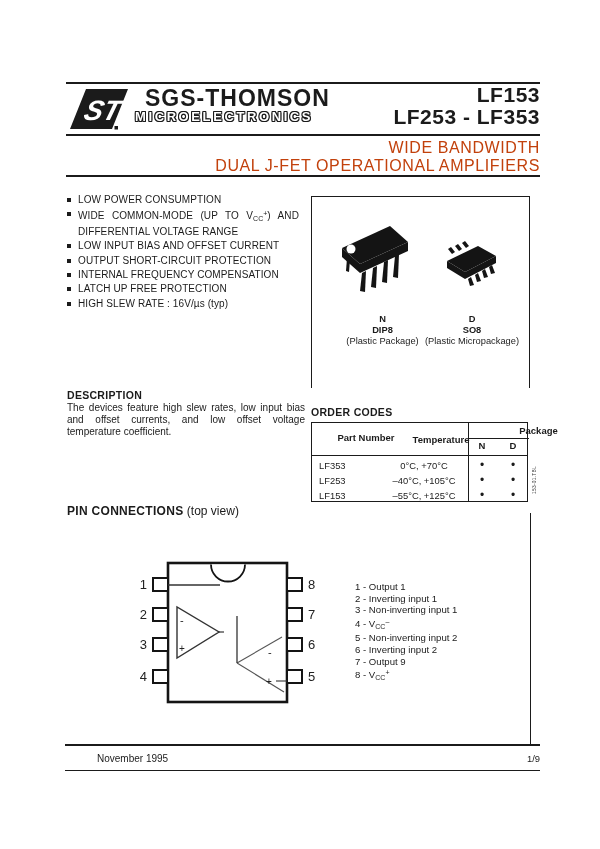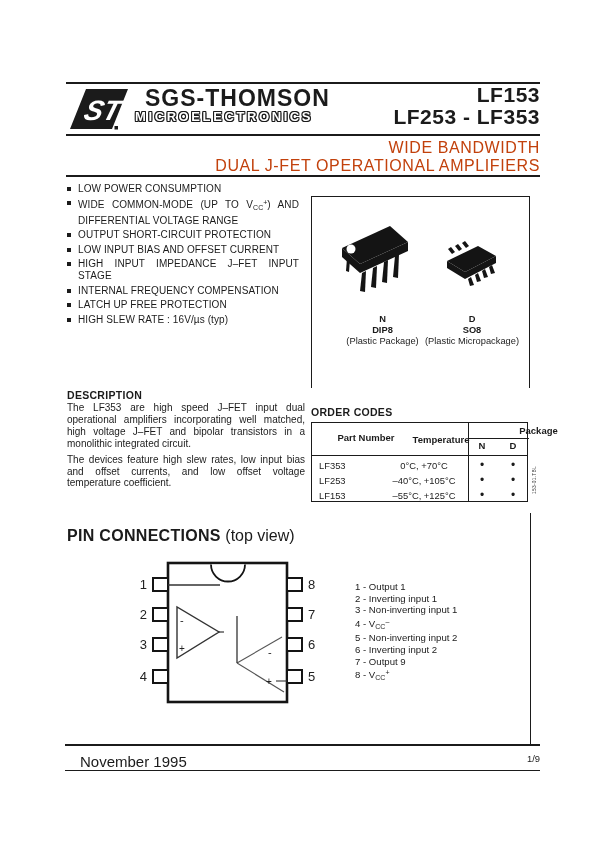--- a/index.html
+++ b/index.html
@@ -11,21 +11,21 @@
 
   
   .brand{left:133px;top:85px;font-size:23px;font-weight:bold;letter-spacing:1px;white-space:nowrap;margin-left:12px;}
   .brand-sub{left:135px;top:109px;font-size:13px;font-weight:bold;letter-spacing:2.6px;white-space:nowrap;
              color:#fff;text-shadow:-1px -1px 0 #1b1b1b,1px -1px 0 #1b1b1b,-1px 1px 0 #1b1b1b,1px 1px 0 #1b1b1b,
              0 -1px 0 #1b1b1b,0 1px 0 #1b1b1b,-1px 0 0 #1b1b1b,1px 0 0 #1b1b1b;}
   .partnums{left:300px;top:84px;width:240px;text-align:right;font-weight:bold;font-size:21px;line-height:22px;letter-spacing:.5px;}
   .subtitle{left:140px;top:139px;width:400px;text-align:right;font-size:16px;line-height:17.5px;letter-spacing:.6px;color:#c2410c;}
 
   
-  .features{left:67px;top:183px;width:232px;list-style:none;margin:0;padding:0;}
+  .features{left:67px;top:194px;width:232px;list-style:none;margin:0;padding:0;}
   .features li{display:flex;gap:7px;font-size:10px;line-height:12.4px;margin-bottom:2px;letter-spacing:.1px;}
   .features .sq{flex:none;width:4px;height:4px;background:#1b1b1b;margin-top:4px;}
   .features .ftext{flex:1;text-align:justify;}
 
   sub{font-size:7px;vertical-align:-2px;letter-spacing:0;}
   sup{font-size:7px;vertical-align:3px;letter-spacing:0;}
 
   
   .pkgbox{left:311px;top:196px;width:219px;height:192px;border:1.5px solid #1b1b1b;border-bottom:none;box-sizing:border-box;}
   .pkg-label{position:absolute;text-align:center;font-size:9.3px;line-height:11px;}
@@ -41,26 +41,26 @@
   .oc-h{position:absolute;font-weight:bold;text-align:center;}
   .oc-rows{position:absolute;left:0;top:36px;right:0;}
   .oc-row{position:relative;height:15.2px;font-size:9.4px;}
   .oc-part{position:absolute;left:7px;top:1px;}
   .oc-temp{position:absolute;left:68px;width:88px;text-align:center;top:1px;}
   .oc-n{position:absolute;left:162px;width:16px;text-align:center;top:-1px;font-size:12px;}
   .oc-d{position:absolute;left:193px;width:16px;text-align:center;top:-1px;font-size:12px;}
   .tbl-ref{left:532px;top:494px;transform:rotate(-90deg);transform-origin:0 0;font-size:4.8px;letter-spacing:.3px;color:#3a3a3a;white-space:nowrap;}
 
   
-  .pin-title{left:67px;top:527px;font-size:16px;}
+  .pin-title{left:67px;top:504px;font-size:12px;}
   .pin-title .b{font-weight:bold;letter-spacing:.3px;}
   .legend{left:355px;top:581px;width:175px;list-style:none;margin:0;padding:0;font-size:9.6px;line-height:11.6px;}
 
   
-  .foot-date{left:50px;top:753px;font-size:15px;padding-left:30px;}
+  .foot-date{left:67px;top:753px;font-size:10px;padding-left:30px;}
   .foot-page{left:460px;top:753px;width:80px;text-align:right;font-size:9.4px;}
 </style>
 </head>
 <body>
 
 <div class="page">
 
   <div class="hr" style="left:66px;top:82px;width:474px;height:2px;"></div>
 
   <svg class="abs" style="left:70px;top:86px;" width="58" height="46" viewBox="0 0 58 46">
@@ -93,32 +93,28 @@
         <span class="ftext">LOW POWER CONSUMPTION</span>
       </li>
 
       <li>
         <span class="sq"></span>
         <span class="ftext">WIDE COMMON-MODE (UP TO V<sub>CC</sub><sup>+</sup>) AND DIFFERENTIAL VOLTAGE RANGE</span>
       </li>
 
       <li>
         <span class="sq"></span>
+        <span class="ftext">LOW INPUT BIAS AND OFFSET CURRENT</span>
+      </li>
+
+      <li>
+        <span class="sq"></span>
         <span class="ftext">OUTPUT SHORT-CIRCUIT PROTECTION</span>
       </li>
 
-      <li>
-        <span class="sq"></span>
-        <span class="ftext">LOW INPUT BIAS AND OFFSET CURRENT</span>
-      </li>
-
-      <li>
-        <span class="sq"></span>
-        <span class="ftext">HIGH INPUT IMPEDANCE J–FET INPUT STAGE</span>
-      </li>
 
       <li>
         <span class="sq"></span>
         <span class="ftext">INTERNAL FREQUENCY COMPENSATION</span>
       </li>
 
       <li>
         <span class="sq"></span>
         <span class="ftext">LATCH UP FREE PROTECTION</span>
       </li>
@@ -162,21 +158,20 @@
     <div>(Plastic Package)</div>
   </div>
   <div class="pkg-label abs" style="left:416px;top:314px;width:112px;">
     <div class="b">D</div>
     <div class="b">SO8</div>
     <div>(Plastic Micropackage)</div>
   </div>
 
   <div class="abs sect-title" style="left:67px;top:389px;">DESCRIPTION</div>
   <div class="abs desc-text">
-    <p>The LF353 are high speed J–FET input dual operational amplifiers incorporating well matched, high voltage J–FET and bipolar transistors in a monolithic integrated circuit.</p>
     <p>The devices feature high slew rates, low input bias and offset currents, and low offset voltage temperature coefficient.</p>
   </div>
 
   <div class="abs sect-title" style="left:311px;top:406px;">ORDER CODES</div>
   <div class="abs octable">
     <div class="vr" style="left:155.5px;top:0;height:100%;width:1.2px;"></div>
     <div class="oc-h" style="left:156px;width:61px;top:1.5px;padding-left:40px;">Package</div>
     <div class="hr" style="left:156px;top:15px;width:61px;height:1.2px;"></div>
     <div class="oc-h" style="left:162px;width:16px;top:17px;">N</div>
     <div class="oc-h" style="left:193px;width:16px;top:17px;">D</div>

